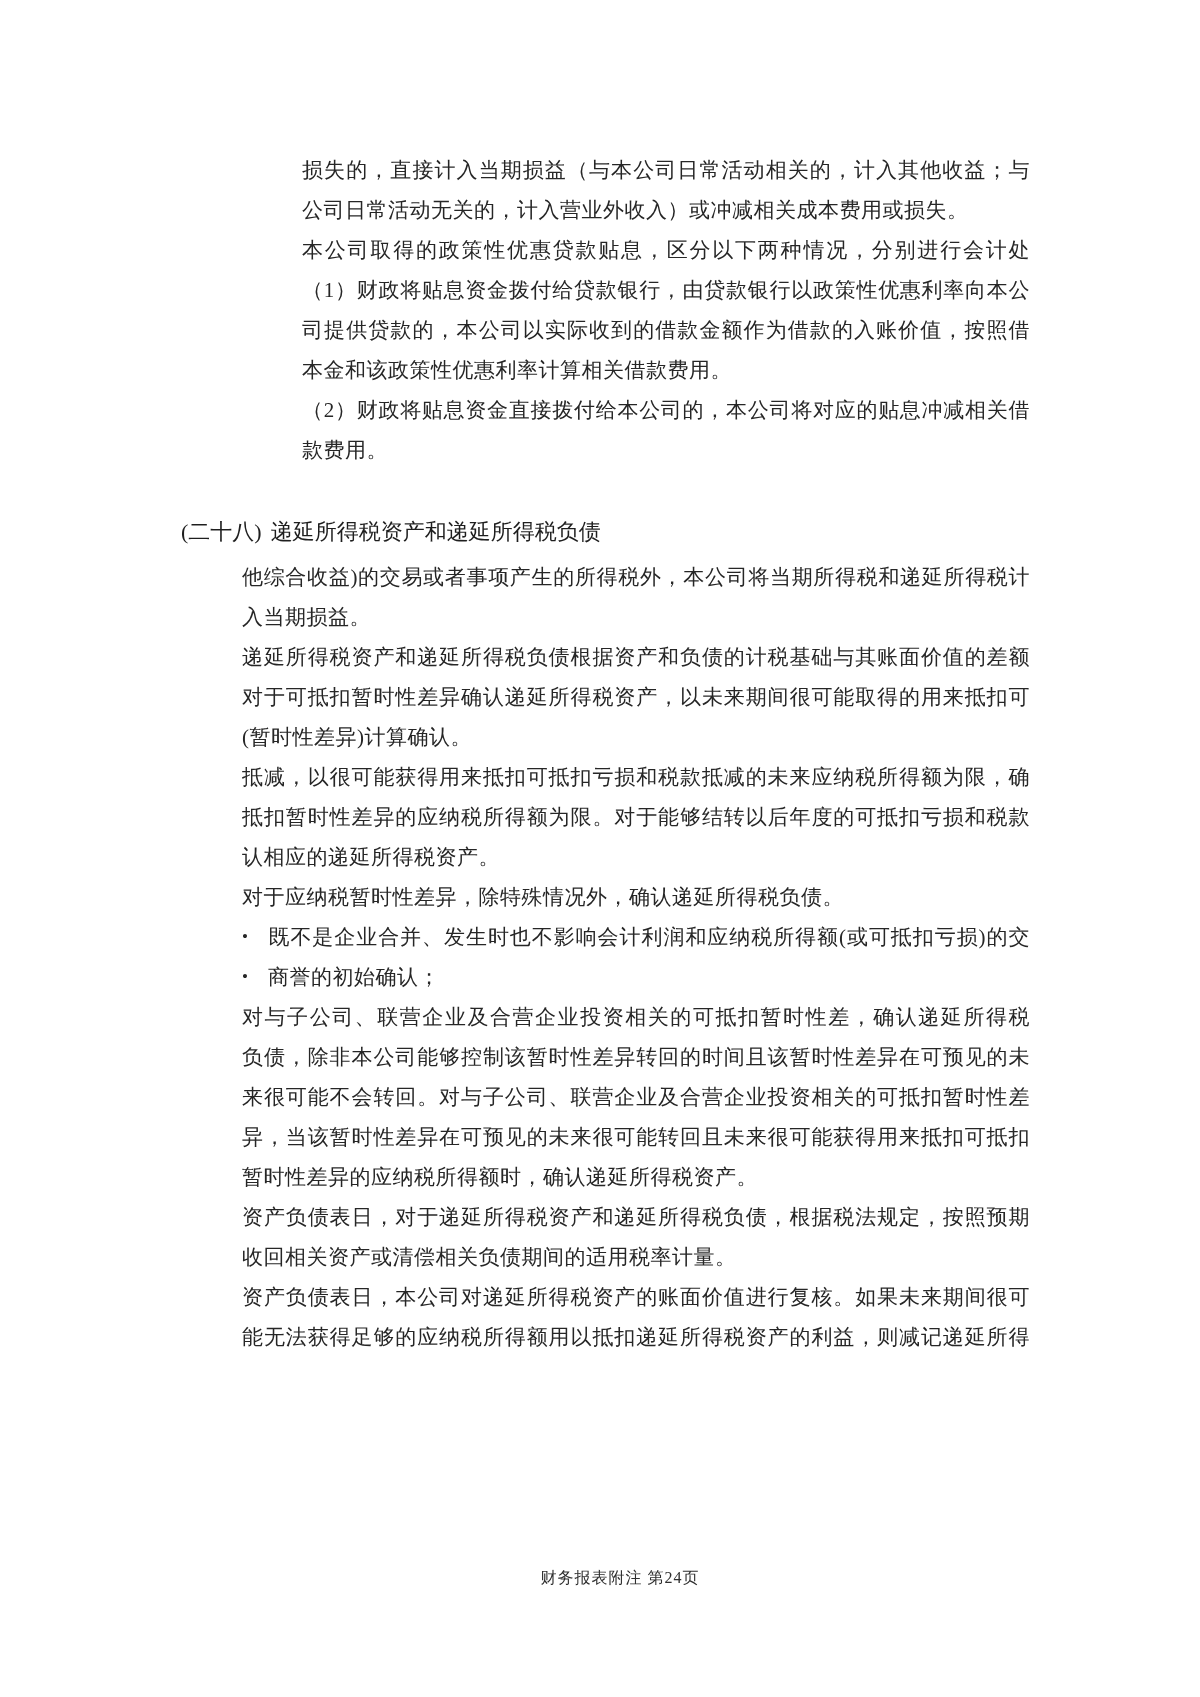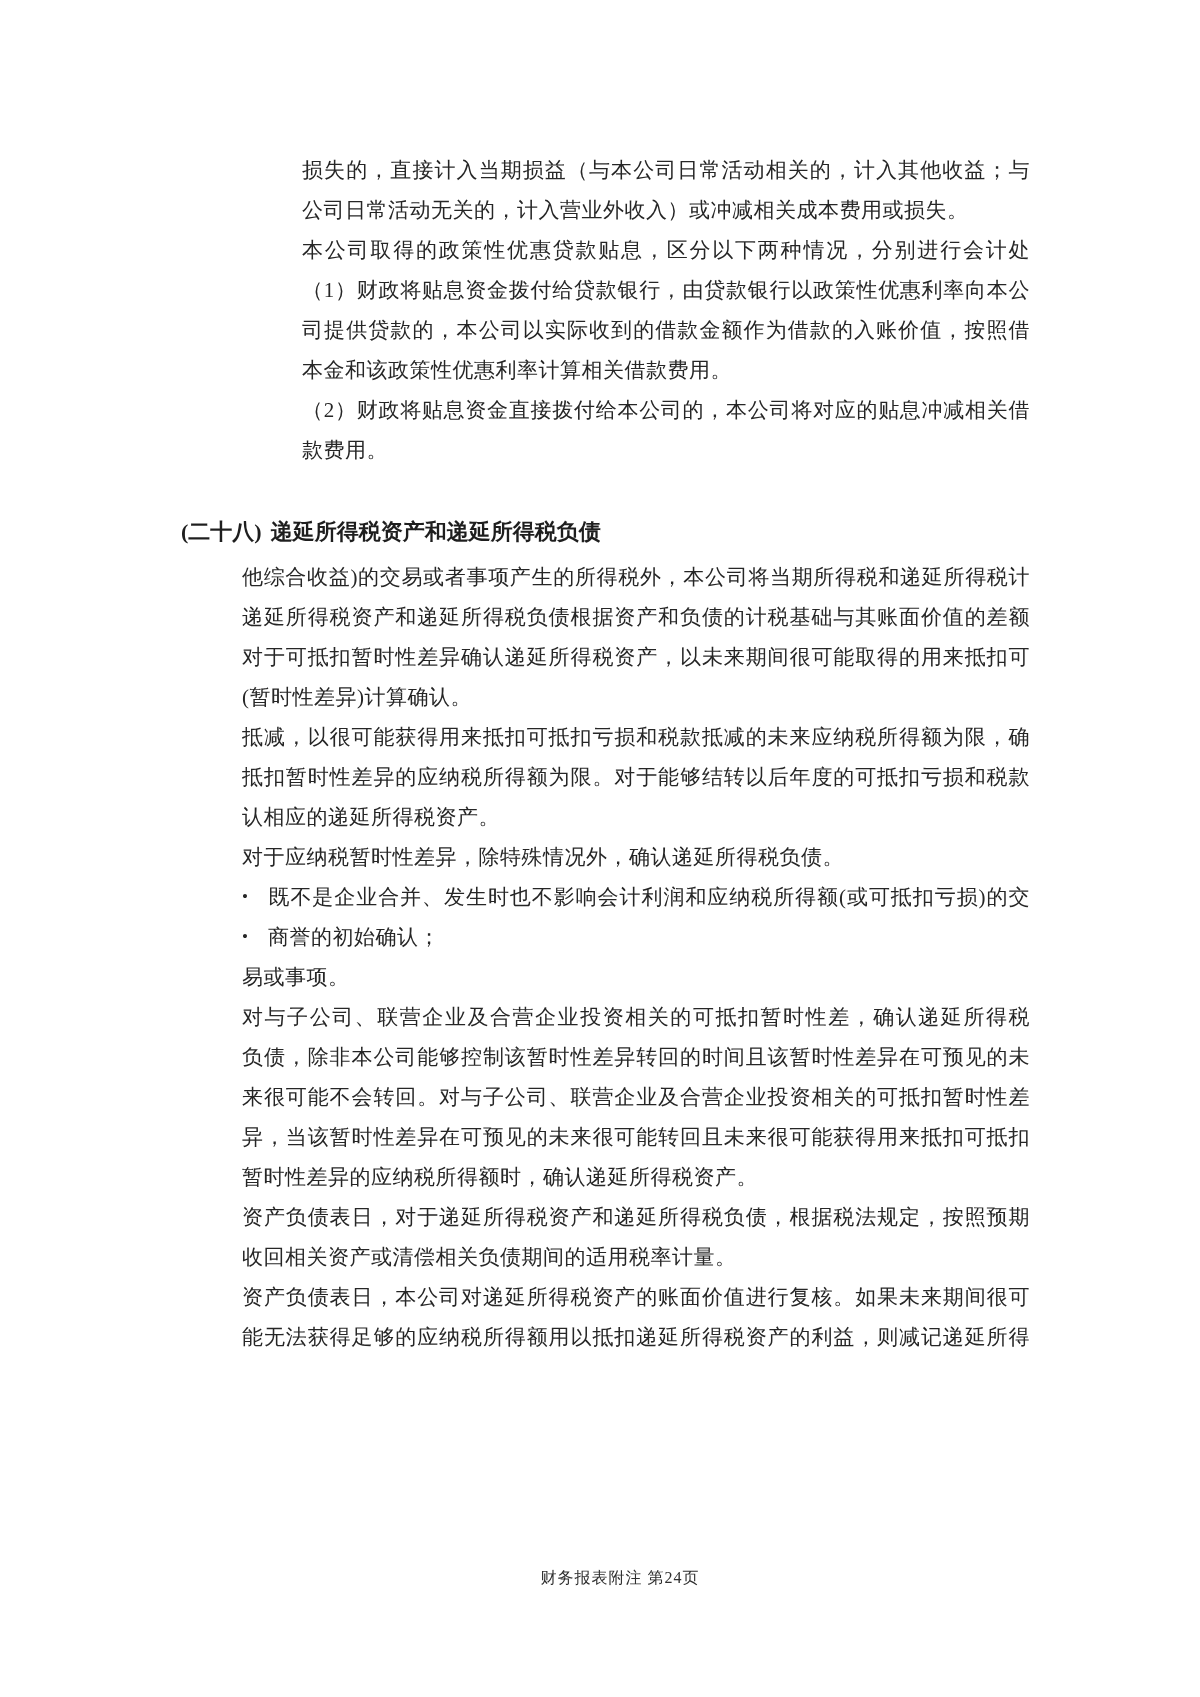--- a/index.html
+++ b/index.html
@@ -27,21 +27,21 @@
     white-space: normal;
     text-align: justify;
     text-align-last: justify;
   }
   .prev-block   { left: 302px; top: 150px; width: 728px; }
   .body-block   { left: 242px; top: 557px; width: 788px; }
   .heading {
     position: absolute;
     left: 181px; top: 512px;
     height: 40px; line-height: 40px;
-    font-size: 22px; font-weight: bold;
+    font-size: 22px; font-weight: normal;
     white-space: nowrap;
     color: #1e1e1e;
   }
   .heading .title { margin-left: 9px; }
   .bullet {
     display: inline-block;
     width: 26px;
     font-size: 17px;
     vertical-align: top;
   }
@@ -72,34 +72,34 @@
     <div class="line j">（2）财政将贴息资金直接拨付给本公司的，本公司将对应的贴息冲减相关借</div>
     <div class="line">款费用。</div>
   </div>
 
   <div class="heading">
     <span>(二十八)</span><span class="title">递延所得税资产和递延所得税负债</span>
   </div>
 
   <div class="block body-block">
     <div class="line j">他综合收益)的交易或者事项产生的所得税外，本公司将当期所得税和递延所得税计</div>
+    <div class="line">入当期损益。</div>
     <div class="line j">递延所得税资产和递延所得税负债根据资产和负债的计税基础与其账面价值的差额</div>
     <div class="line j">对于可抵扣暂时性差异确认递延所得税资产，以未来期间很可能取得的用来抵扣可</div>
     <div class="line">(暂时性差异)计算确认。</div>
     <div class="line j">抵减，以很可能获得用来抵扣可抵扣亏损和税款抵减的未来应纳税所得额为限，确</div>
     <div class="line j">抵扣暂时性差异的应纳税所得额为限。对于能够结转以后年度的可抵扣亏损和税款</div>
     <div class="line">认相应的递延所得税资产。</div>
     <div class="line">对于应纳税暂时性差异，除特殊情况外，确认递延所得税负债。</div>
     <div class="line j">
       <span class="bullet">•</span><span>既不是企业合并、发生时也不影响会计利润和应纳税所得额(或可抵扣亏损)的交</span>
     </div>
     <div class="line">
       <span class="bullet">•</span><span>商誉的初始确认；</span>
     </div>
-    <div class="line">易或事项。</div>
     <div class="line j">对与子公司、联营企业及合营企业投资相关的可抵扣暂时性差，确认递延所得税</div>
     <div class="line j">负债，除非本公司能够控制该暂时性差异转回的时间且该暂时性差异在可预见的未</div>
     <div class="line j">来很可能不会转回。对与子公司、联营企业及合营企业投资相关的可抵扣暂时性差</div>
     <div class="line j">异，当该暂时性差异在可预见的未来很可能转回且未来很可能获得用来抵扣可抵扣</div>
     <div class="line">暂时性差异的应纳税所得额时，确认递延所得税资产。</div>
     <div class="line j">资产负债表日，对于递延所得税资产和递延所得税负债，根据税法规定，按照预期</div>
     <div class="line">收回相关资产或清偿相关负债期间的适用税率计量。</div>
     <div class="line j">资产负债表日，本公司对递延所得税资产的账面价值进行复核。如果未来期间很可</div>
     <div class="line j">能无法获得足够的应纳税所得额用以抵扣递延所得税资产的利益，则减记递延所得</div>
   </div>

